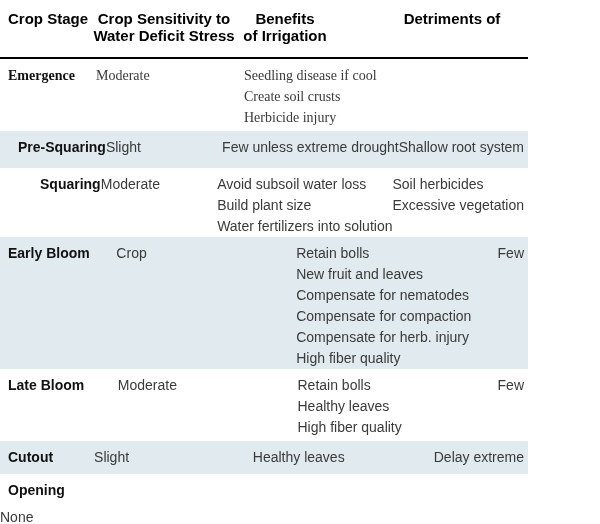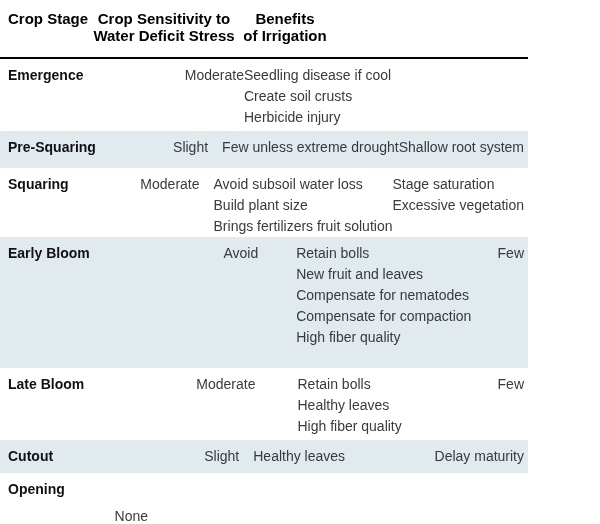--- a/index.html
+++ b/index.html
@@ -39,44 +39,44 @@
   .th-3 { left: 285px; }
   .th-4 { left: 452px; }
   
   .row {
     display: flex;
     background: #ffffff;
   }
   .row:nth-of-type(even) {
     background: var(--shade, #e0eaef);
   }
-  .row:nth-of-type(1) { min-height: 72px; }
-  .row:nth-of-type(2) { min-height: 37px; }
-  .row:nth-of-type(3) { min-height: 69px; }
+  .row:nth-of-type(1) { min-height: 72px; font-family: Liberation Serif, serif; }
+  .row:nth-of-type(2) { min-height: 37px; padding-left: 10px; }
+  .row:nth-of-type(3) { min-height: 69px; margin-left: 32px; }
   .row:nth-of-type(4) { min-height: 131px; gap: 24px; }
   .row:nth-of-type(5) { min-height: 72px; gap: 28px; }
   .row:nth-of-type(6) { min-height: 33px; }
   .row:nth-of-type(7) { min-height: 51px; flex-direction: column; }
   .cell {
     box-sizing: border-box;
     font-size: 14px;
     line-height: 21px;
     padding-top: 6px;
     color: var(--body-text, #3a3a3a);
   }
   .c-stage {
     width: 96px;
     padding-left: 8px;
     font-weight: bold;
     color: var(--stage-text, #111);
     white-space: nowrap;
   }
   .c-sens {
     width: 148px;
-    text-align: right;
+    text-align: left;
   }
   .c-benefits {
     width: 199px;
     padding-left: 14px;
   }
   .c-detriments {
     flex: 1;
     padding-right: 4px;
   }
   .line { white-space: nowrap; }
@@ -92,20 +92,21 @@
     </div>
     <div class="th th-2">
       <div>Crop Sensitivity to</div>
       <div>Water Deficit Stress</div>
     </div>
     <div class="th th-3">
       <div>Benefits</div>
       <div>of Irrigation</div>
     </div>
     <div class="th th-4">
+      <div>Detriments of</div>
     </div>
   </div>
   <div class="tbody" id="tbody">
   <div class="row">
     <div class="cell c-stage">Emergence</div>
     <div class="cell c-sens">Moderate</div>
     <div class="cell c-detriments">
           <div class="line">Seedling disease if cool</div>
           <div class="line">Create soil crusts</div>
           <div class="line">Herbicide injury</div>
@@ -122,36 +123,37 @@
           <div class="line">Shallow root system</div>
         </div>
   </div>
 
   <div class="row">
     <div class="cell c-stage">Squaring</div>
     <div class="cell c-sens">Moderate</div>
     <div class="cell c-benefits">
           <div class="line">Avoid subsoil water loss</div>
           <div class="line">Build plant size</div>
-          <div class="line">Brings fertilizers fruit solution</div>
+          <div class="line">Water fertilizers into solution</div>
         </div>
     <div class="cell c-detriments">
-          <div class="line">Stage saturation</div>
+          <div class="line">Soil herbicides</div>
           <div class="line">Excessive vegetation</div>
         </div>
   </div>
 
   <div class="row">
     <div class="cell c-stage">Early Bloom</div>
-    <div class="cell c-sens">Avoid</div>
+    <div class="cell c-sens">Crop</div>
     <div class="cell c-benefits">
           <div class="line">Retain bolls</div>
           <div class="line">New fruit and leaves</div>
           <div class="line">Compensate for nematodes</div>
           <div class="line">Compensate for compaction</div>
+          <div class="line">Compensate for herb. injury</div>
           <div class="line">High fiber quality</div>
         </div>
     <div class="cell c-detriments">
           <div class="line">Few</div>
         </div>
   </div>
 
   <div class="row">
     <div class="cell c-stage">Late Bloom</div>
     <div class="cell c-sens">Moderate</div>
@@ -165,21 +167,21 @@
         </div>
   </div>
 
   <div class="row">
     <div class="cell c-stage">Cutout</div>
     <div class="cell c-sens">Slight</div>
     <div class="cell c-benefits">
           <div class="line">Healthy leaves</div>
         </div>
     <div class="cell c-detriments">
-          <div class="line">Delay maturity</div>
+          <div class="line">Delay extreme</div>
         </div>
   </div>
 
   <div class="row">
     <div class="cell c-stage">Opening</div>
     <div class="cell c-sens">None</div>
     <div class="cell c-benefits">
           <div class="line">Few</div>
         </div>
     <div class="cell c-detriments">

